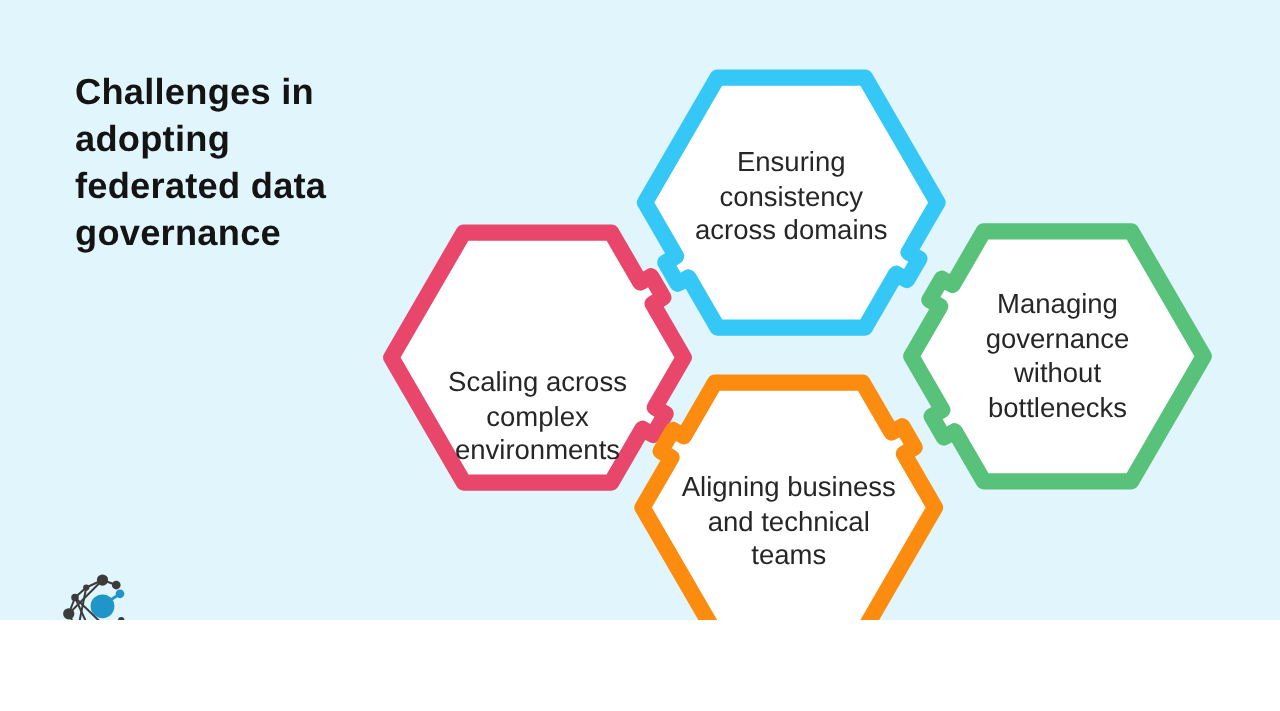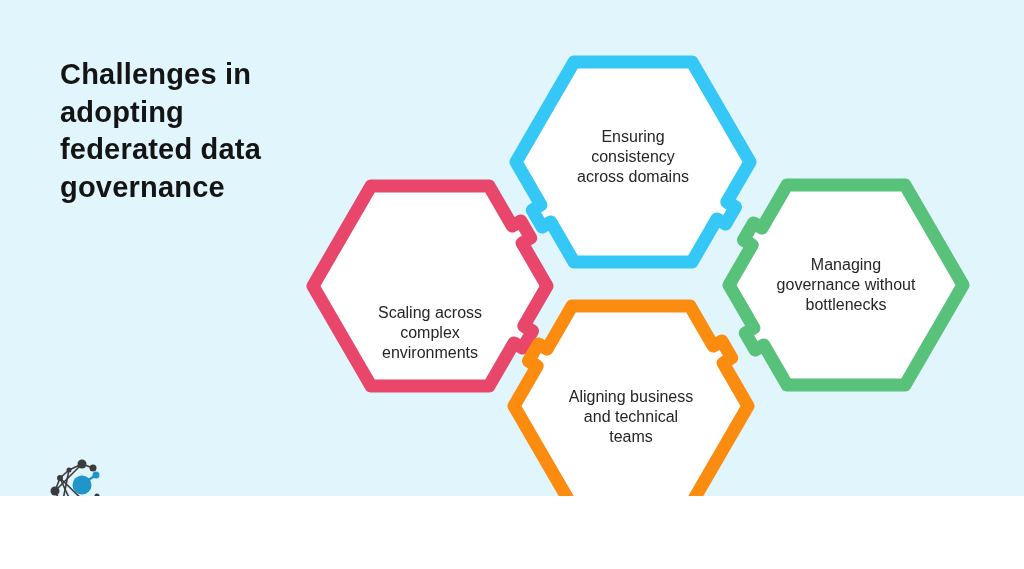--- a/index.html
+++ b/index.html
@@ -35,21 +35,21 @@
   }
   .hex-shape{
     fill:#ffffff;
     stroke-width:13;
     stroke-linejoin:round;
   }
   .hex-label{
     position:absolute;
     transform:translate(-50%,-50%);
     text-align:center;
-    font-size:16px;
+    font-size:22px;
     line-height:1.26;
     color:var(--text);
     white-space:pre-line;
   }
   .hl-0{left:633px;top:157px;}
   .hl-1{left:430px;top:287px;margin-top:46px;}
   .hl-2{left:846px;top:285px;}
   .hl-3{left:631px;top:417px;}
   .logo{
     position:absolute;

